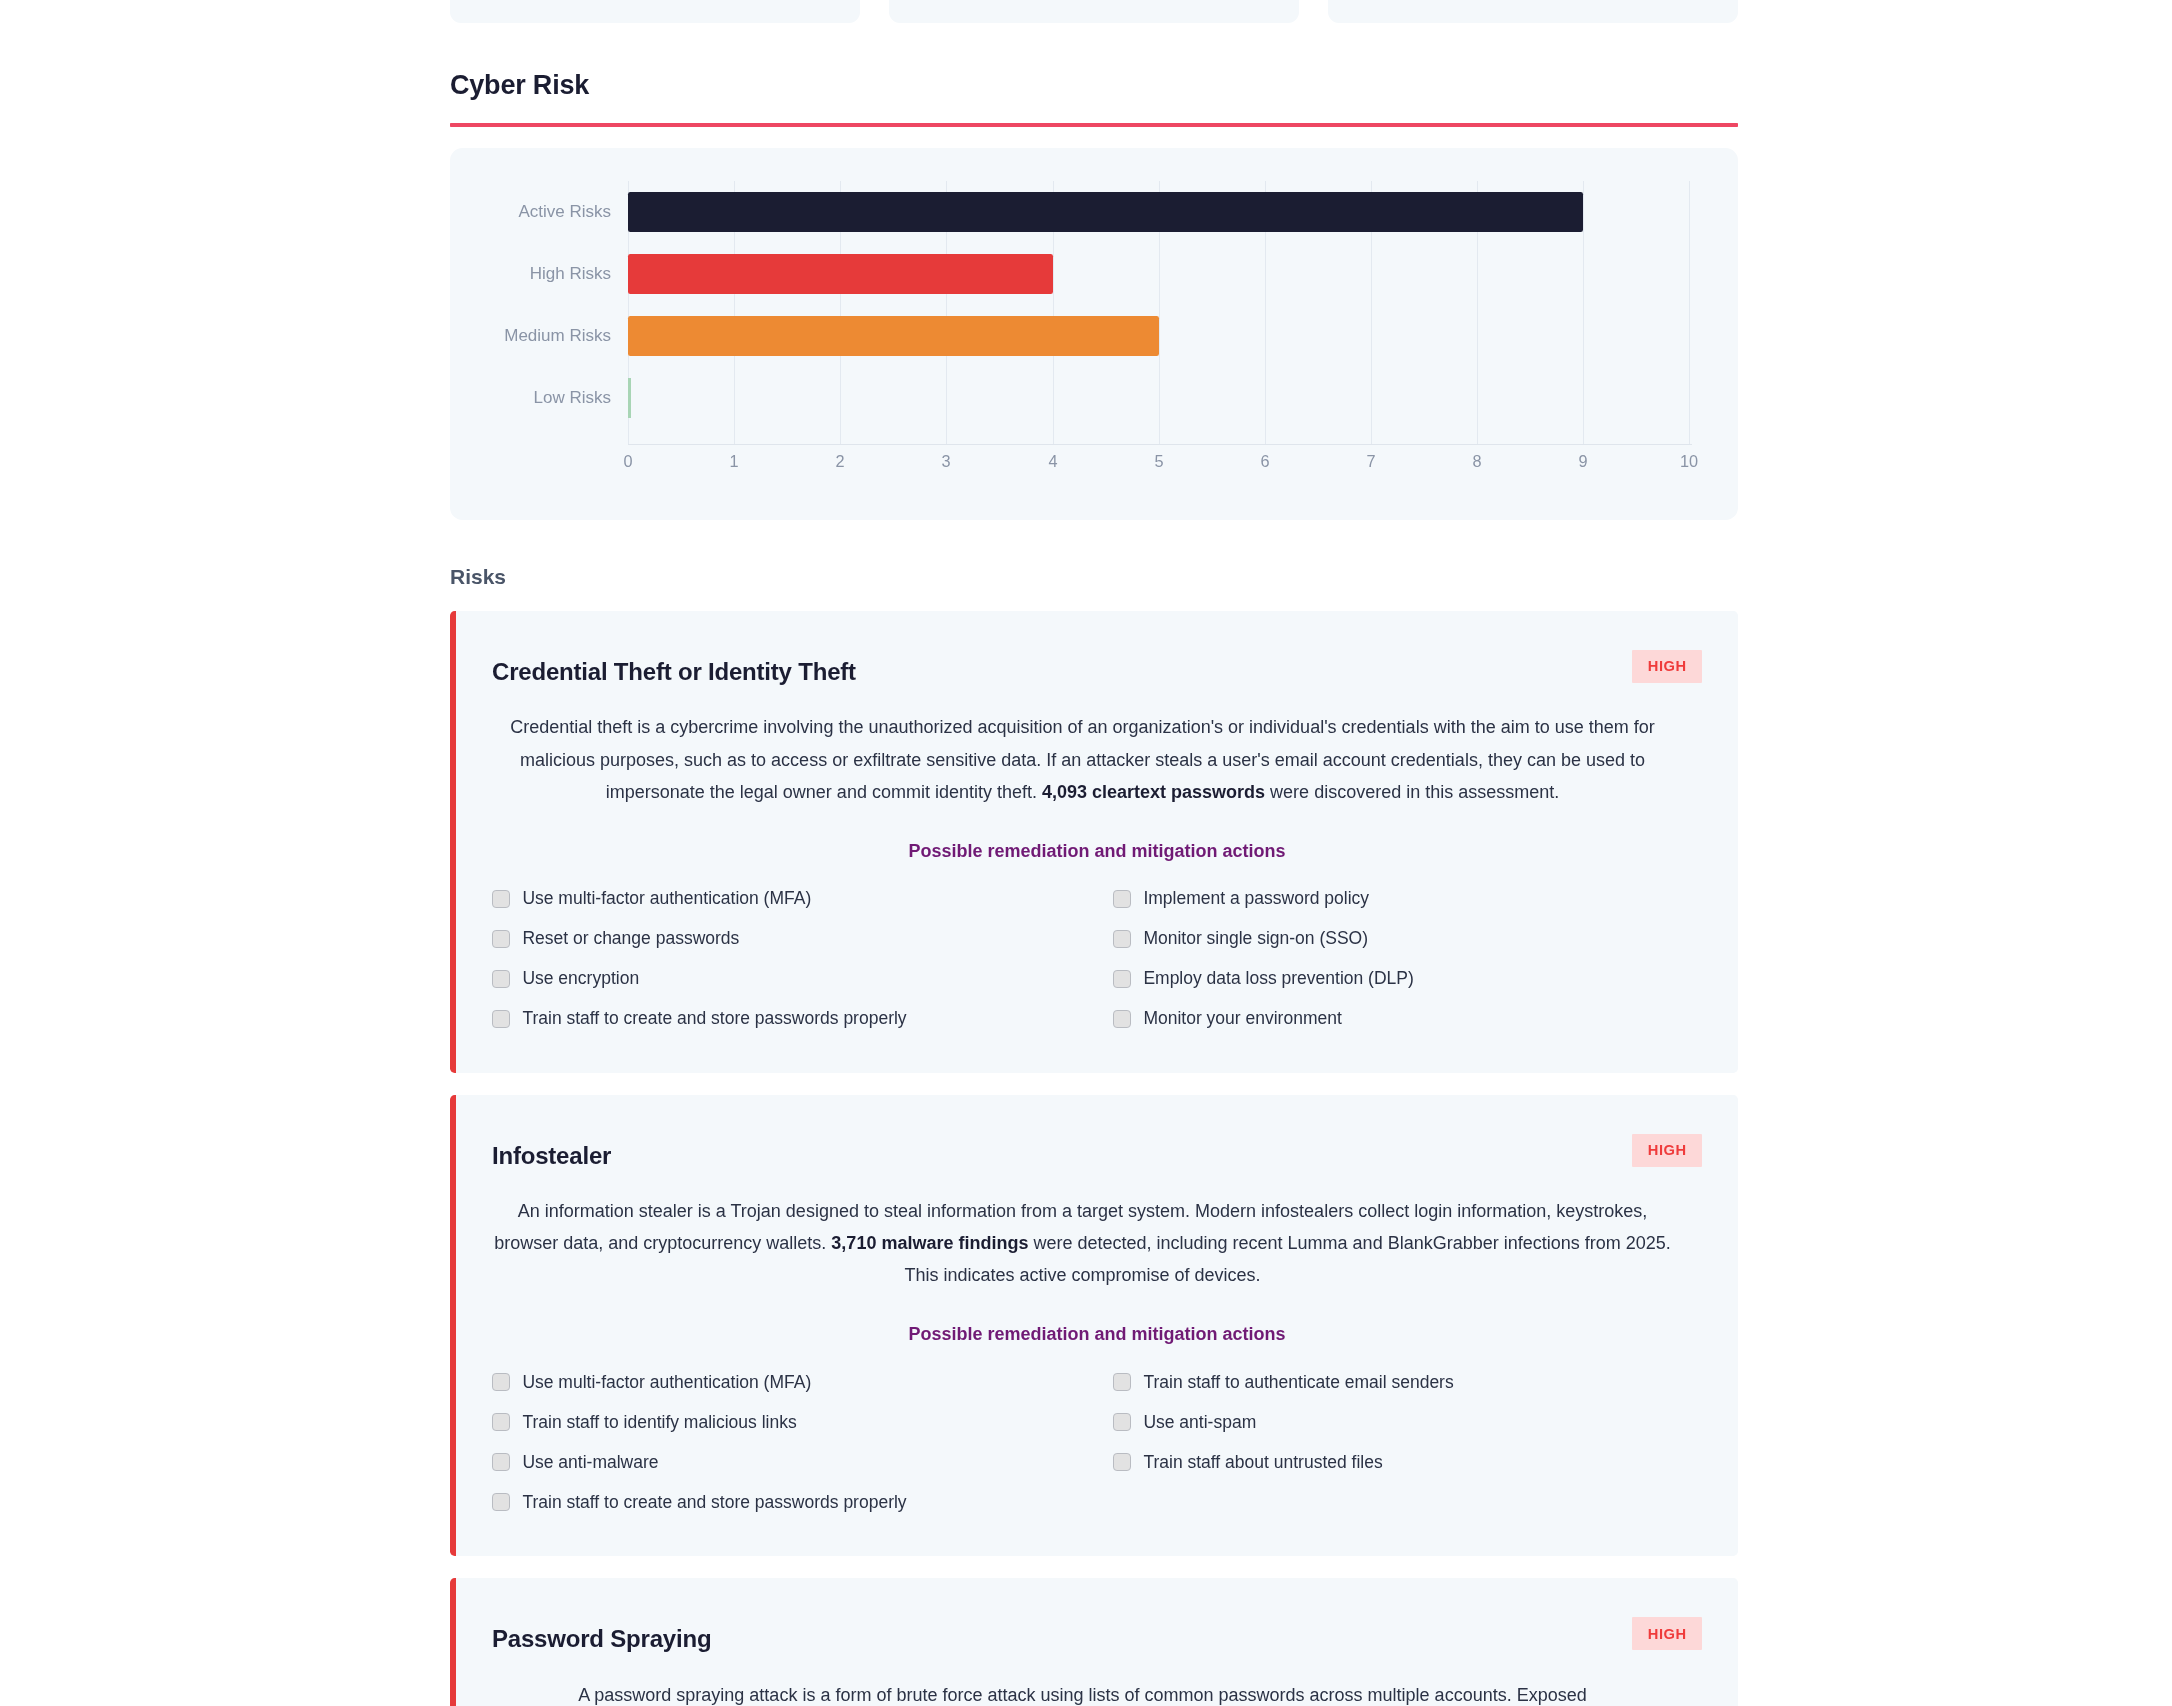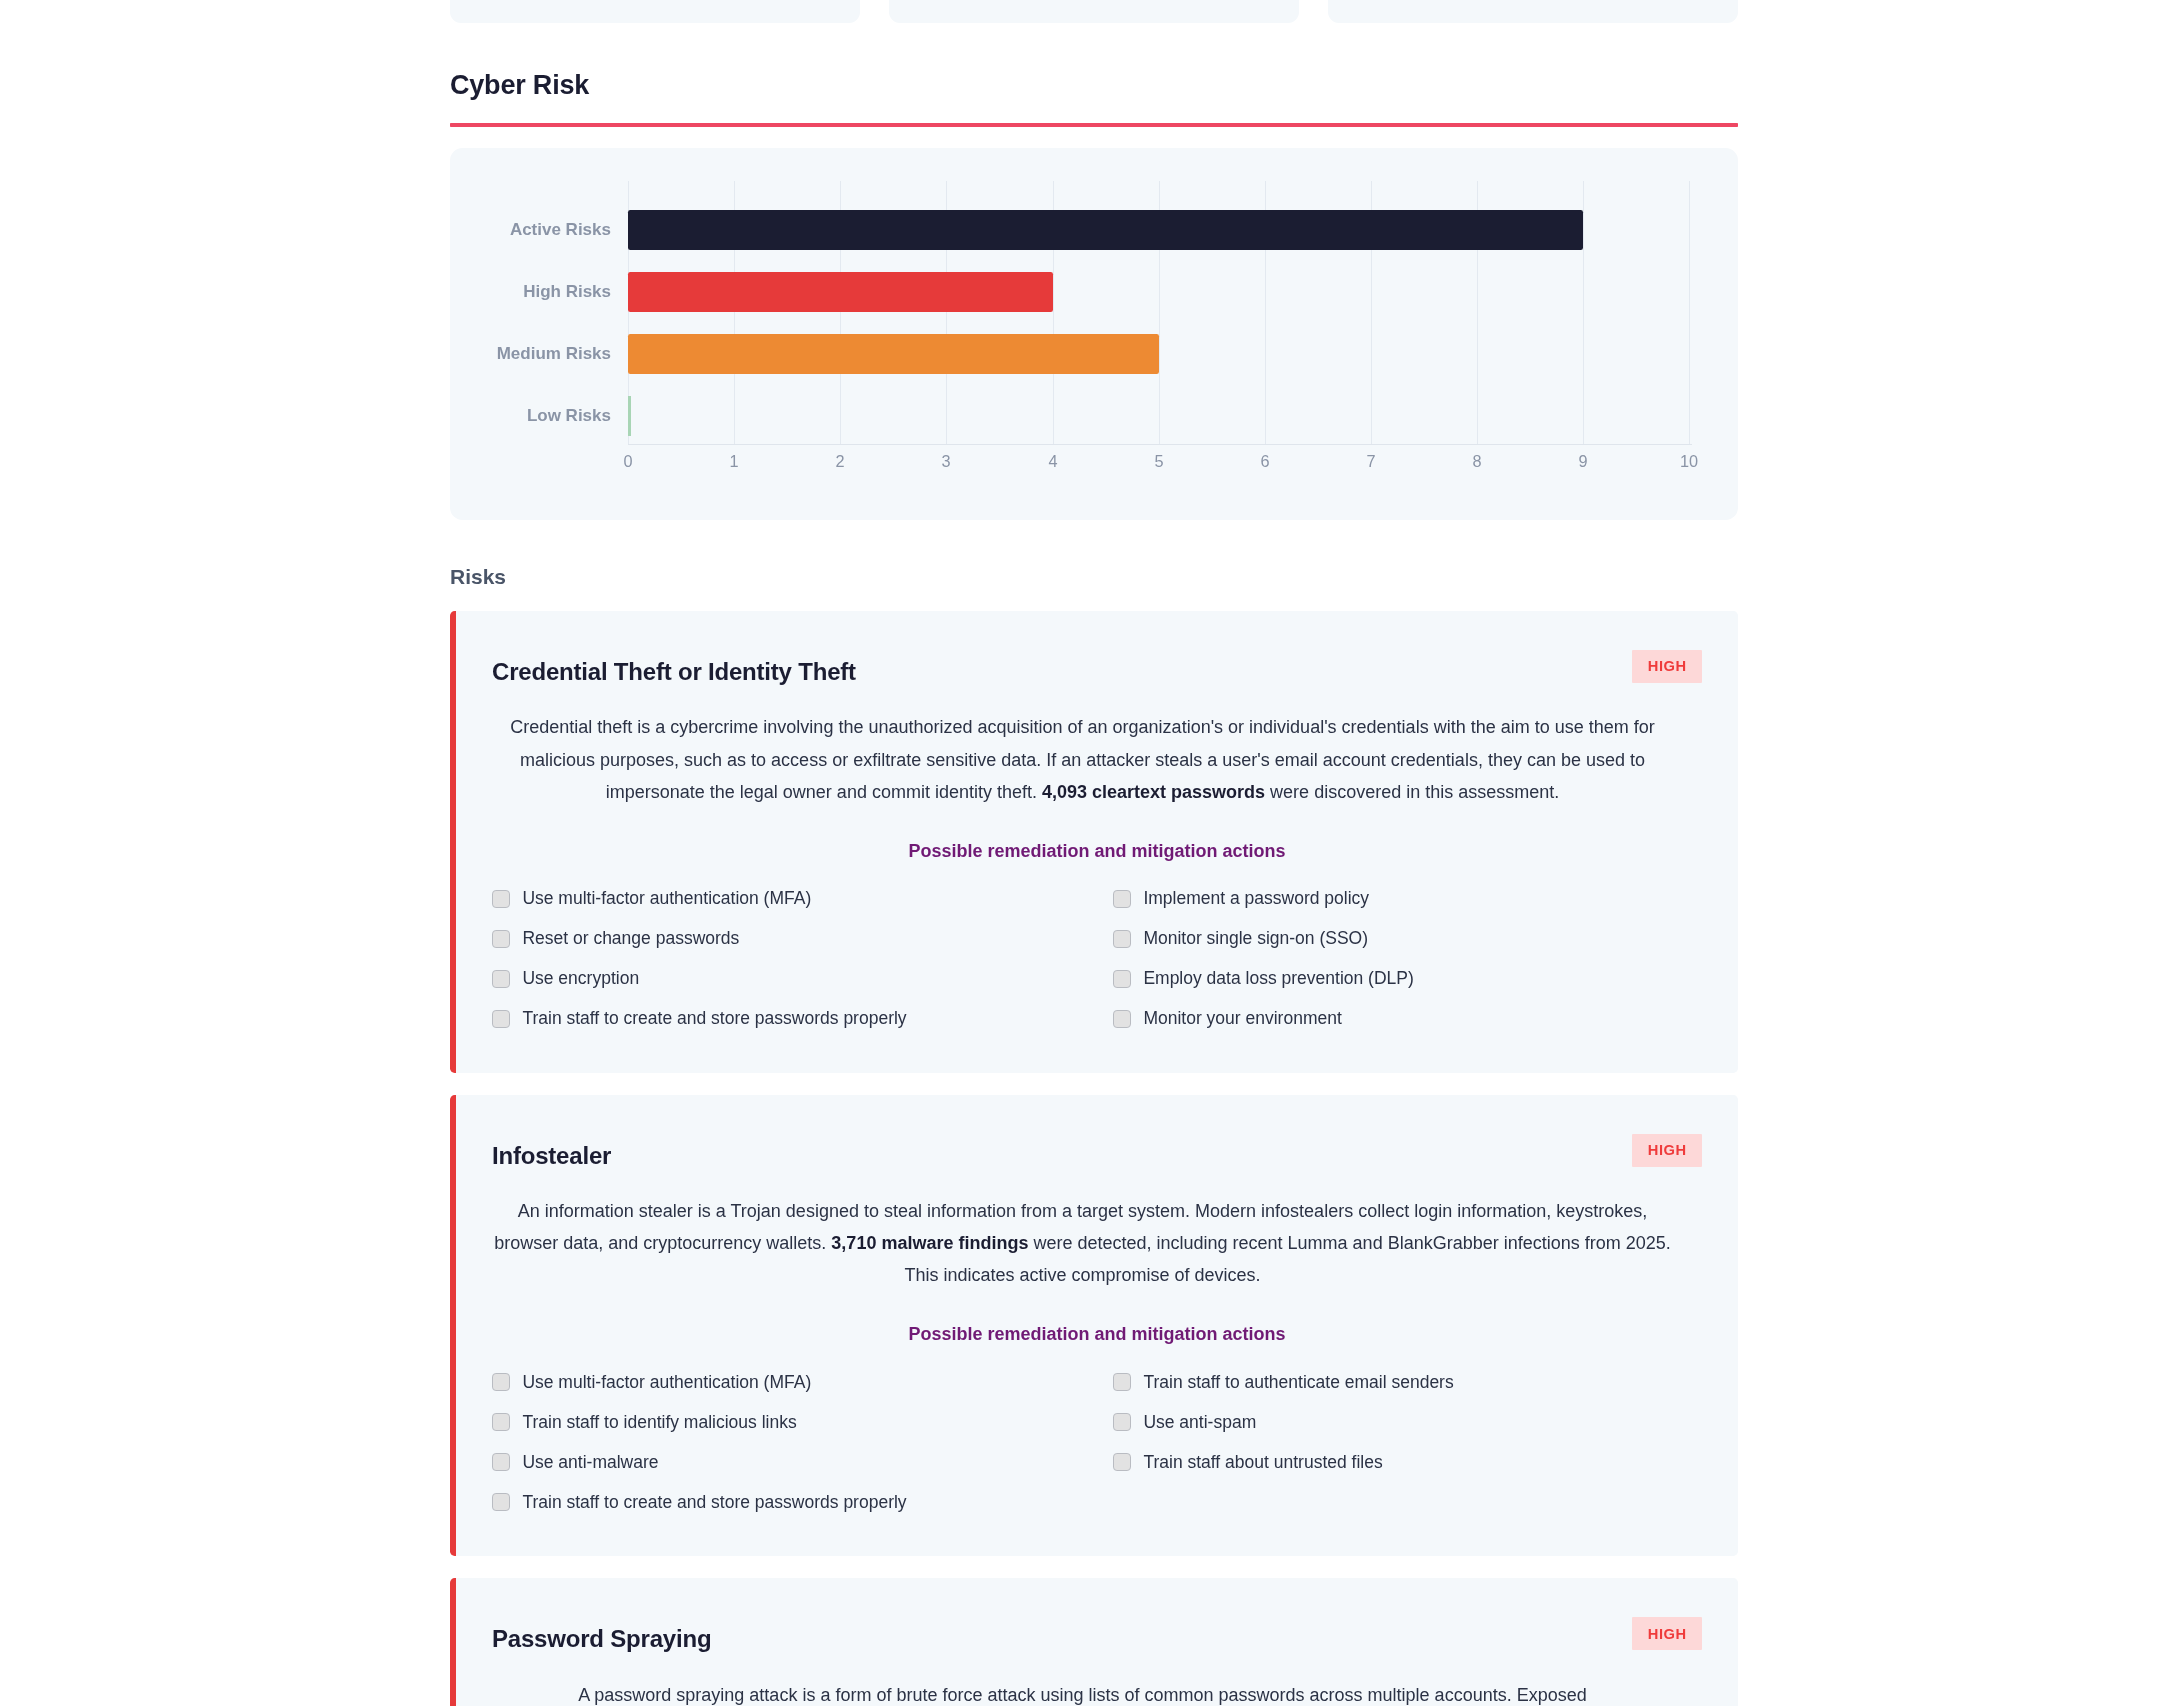--- a/index.html
+++ b/index.html
@@ -69,24 +69,23 @@
 
   .chart-inner {
     position: absolute;
     left: 0; top: 0; right: 0; bottom: 0;
   }
 
   
   .chart-rows {
     position: absolute;
     left: 0;
-    top: 51px;
+    top: 33px;
     width: 100%;
     height: 248px;
-    font-weight: bold;
   }
   .chart-row {
     position: relative;
     height: 62px;
     display: flex;
     align-items: center;
   }
   .cat-label {
     width: 178px;
     text-align: right;

